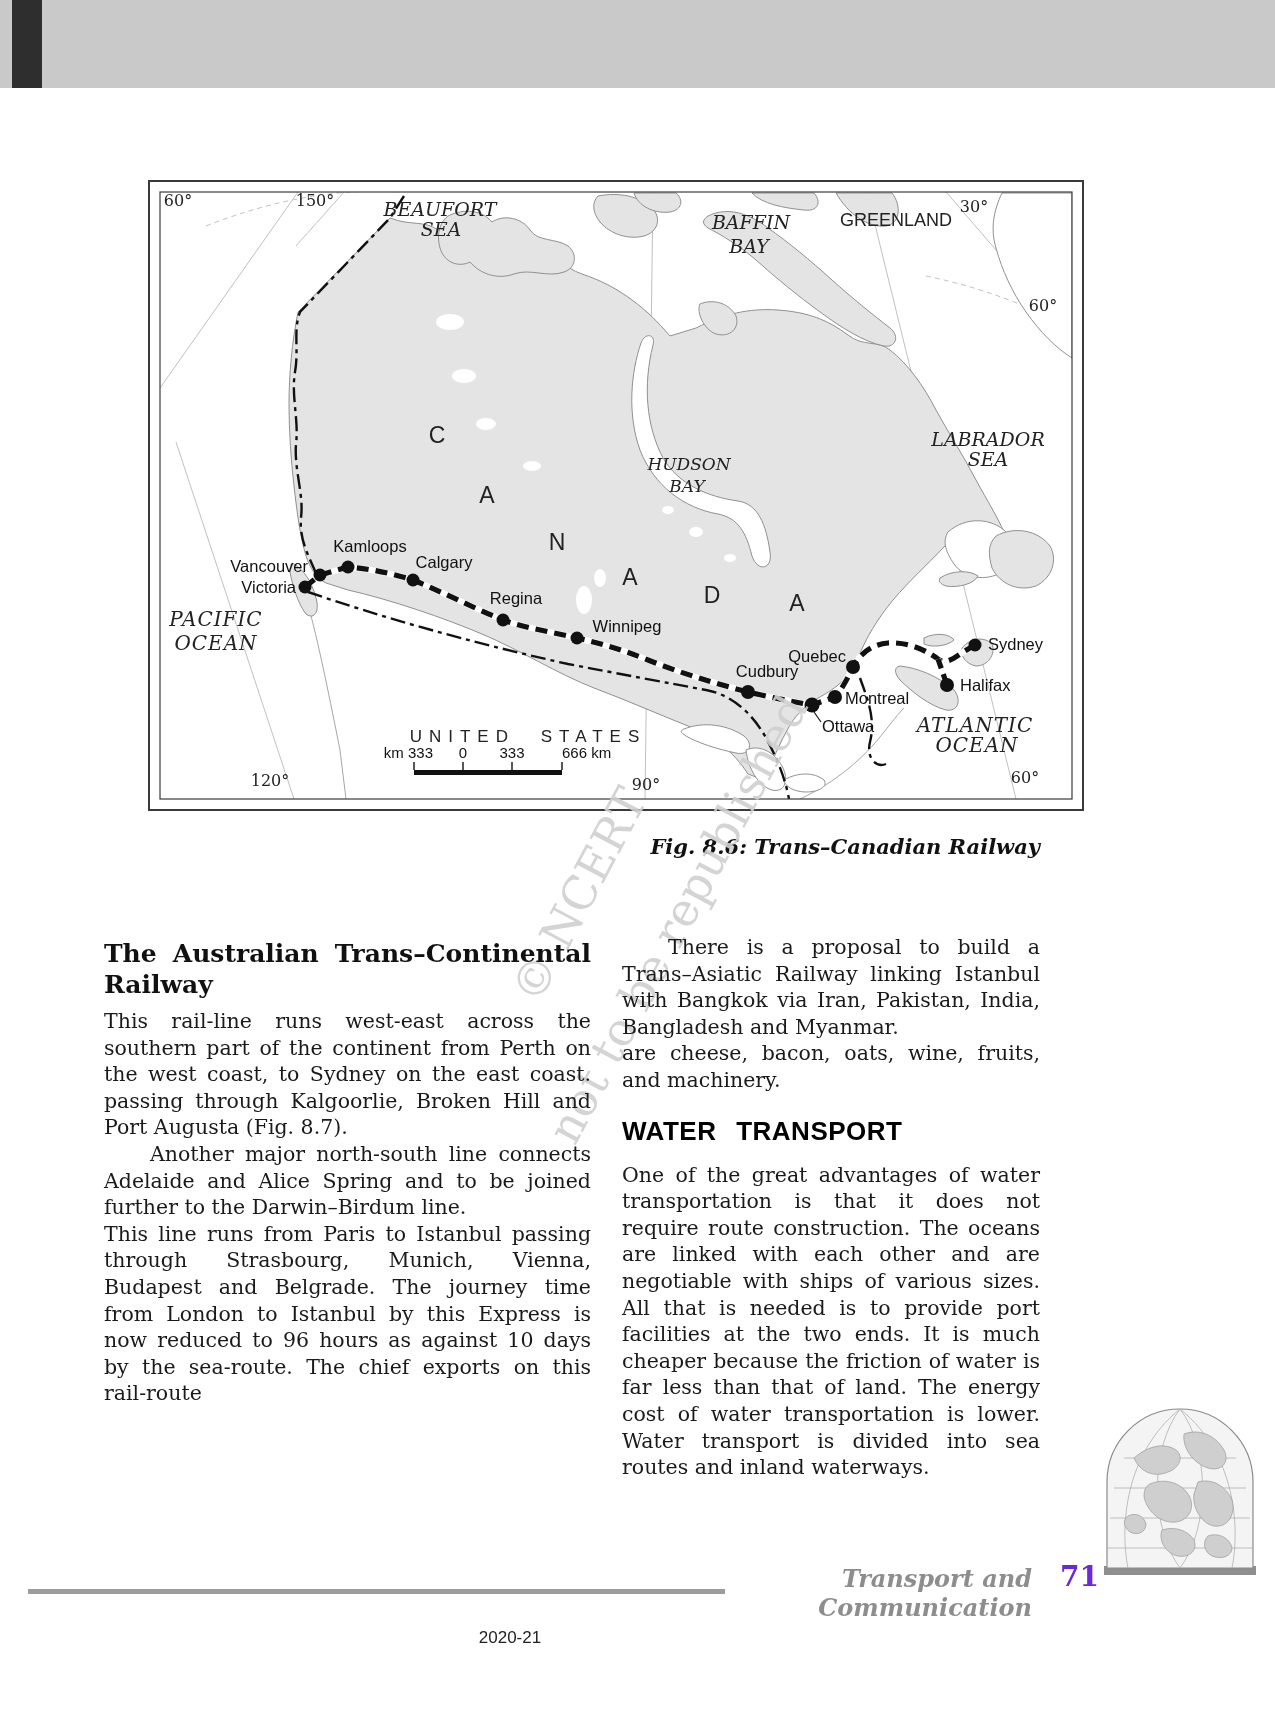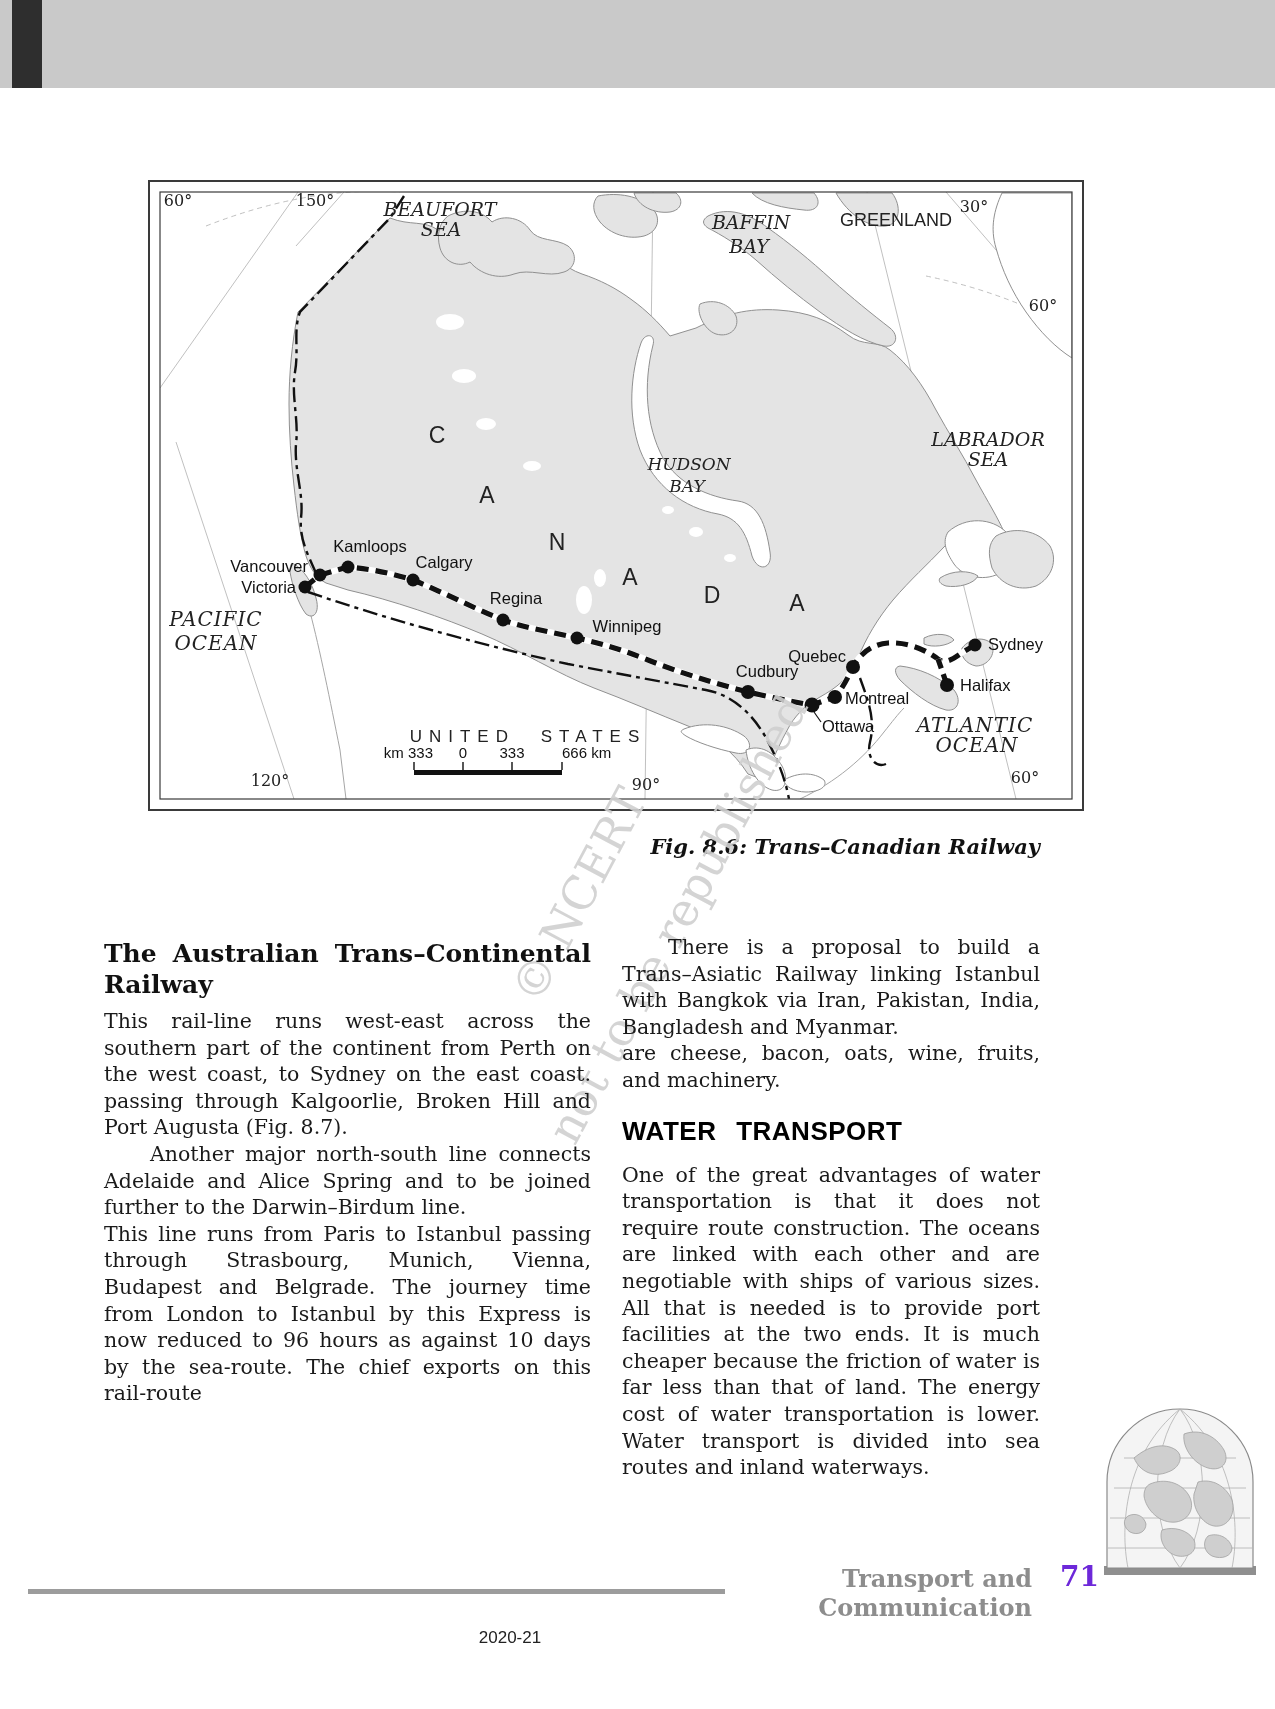--- a/index.html
+++ b/index.html
@@ -18,21 +18,21 @@
   h3.serif-head{font-size:25px;line-height:31px;margin:12px 0 8px 0;font-weight:bold;text-align:justify;color:#111;}
   h3.serif-head.sub{margin:20px 0 14px 0;}
   h3.sans-head{font-family:"Liberation Sans",sans-serif;font-size:26px;line-height:30px;
                letter-spacing:0.5px;word-spacing:12px;margin:22px 0 16px 0;color:#000000;}
   .wm{position:absolute;color:#d0d0d0;font-family:"DejaVu Serif",serif;white-space:nowrap;
       pointer-events:none;opacity:0.9;}
   .wm1{left:462px;top:868px;font-size:46px;transform:rotate(-62deg);}
   .wm2{left:428px;top:892px;font-size:46px;transform:rotate(-62deg);}
   .foot-rule{position:absolute;left:28px;top:1589px;width:697px;height:5px;background:#9c9c9c;}
   .foot-chapter{position:absolute;left:700px;top:1564px;width:332px;text-align:right;
-                font-weight:bold;font-size:24px;color:#8d8d8d;}
+                font-style:italic;font-weight:bold;font-size:24px;color:#8d8d8d;}
   .foot-page{position:absolute;left:1060px;top:1560px;font-weight:bold;font-size:28px;color:#6d28d9;}
   .globe{position:absolute;left:1104px;top:1398px;}
   .year{position:absolute;left:0;top:1628px;width:1020px;text-align:center;
         font-family:"Liberation Sans",sans-serif;font-size:17px;color:#222;}
   
   .t-coord{font-family:"DejaVu Serif",serif;font-size:16px;fill:#222;}
   .t-sea{font-family:"DejaVu Serif",serif;font-style:italic;font-size:19px;fill:#222;}
   .t-sea-sm{font-family:"DejaVu Serif",serif;font-style:italic;font-size:17px;fill:#222;}
   .t-ocean{font-family:"DejaVu Serif",serif;font-style:italic;font-size:20px;fill:#222;letter-spacing:1px;}
   .t-city{font-family:"Liberation Sans",sans-serif;font-size:16.5px;fill:#111;}

